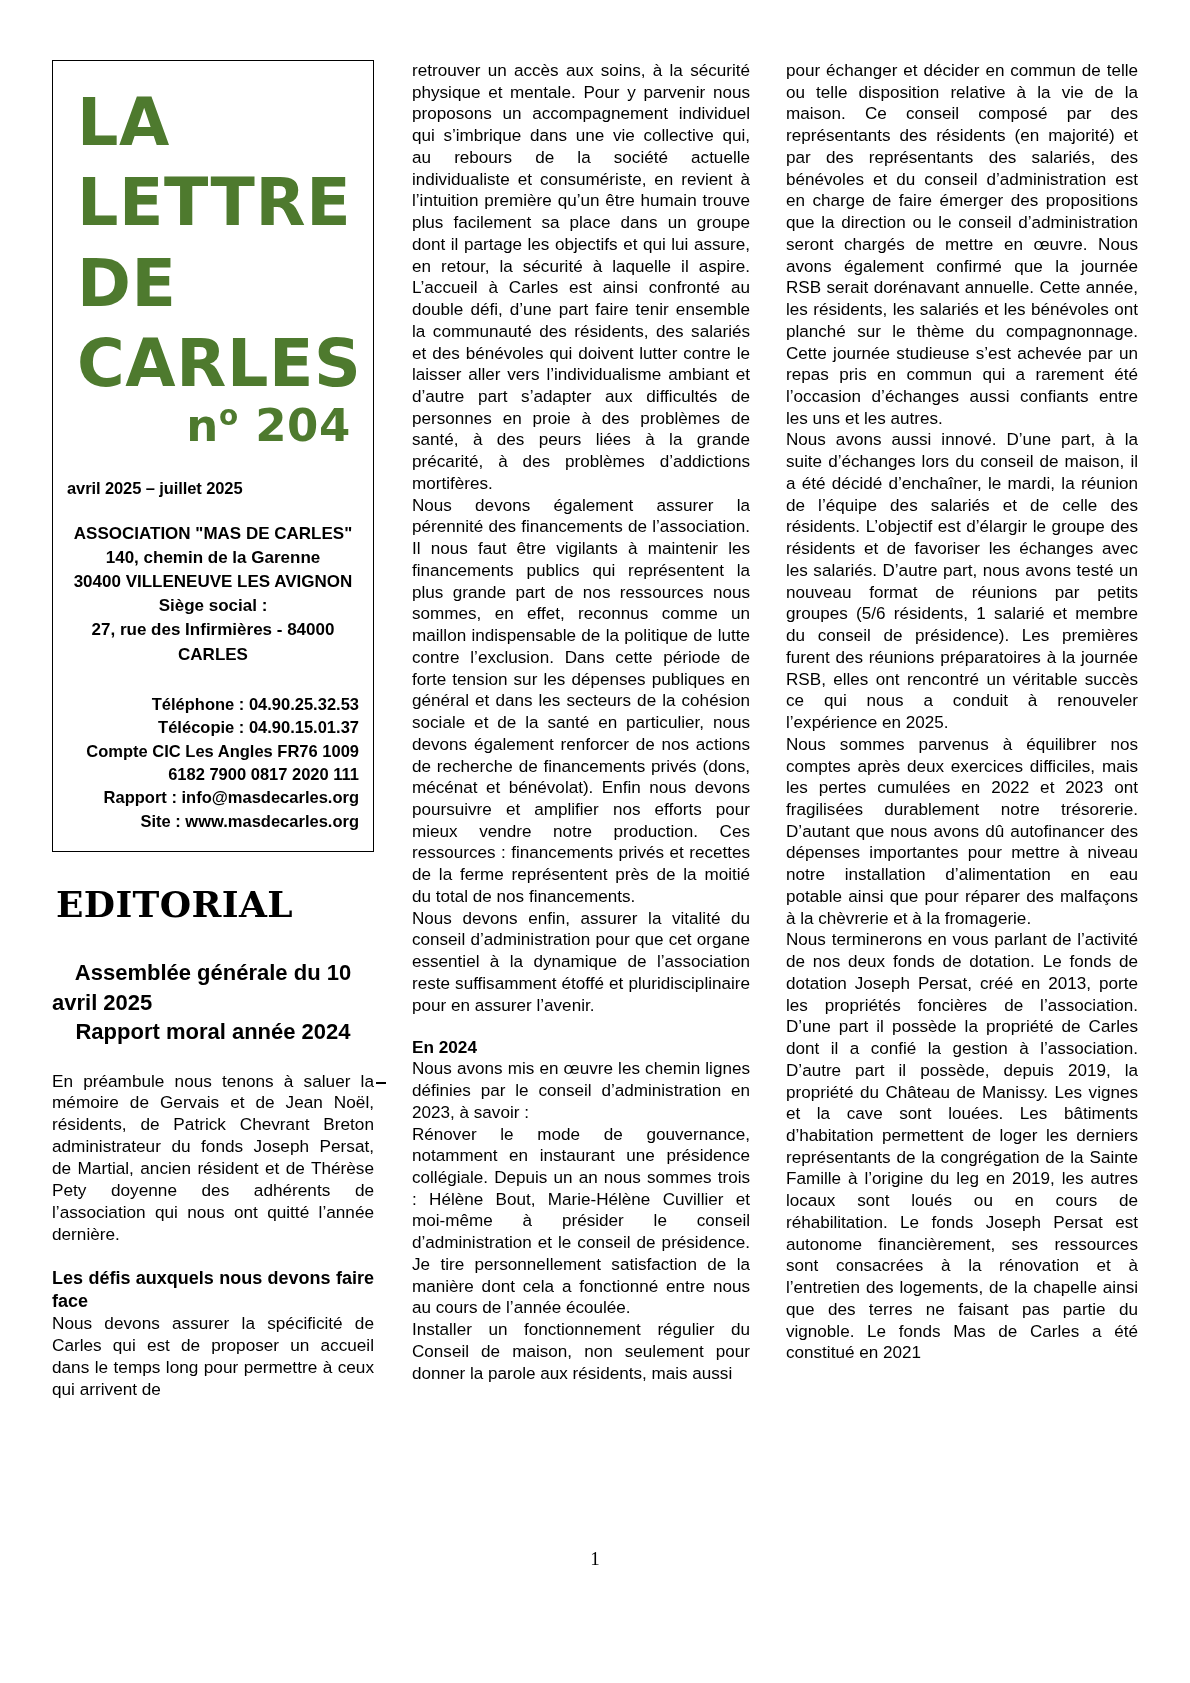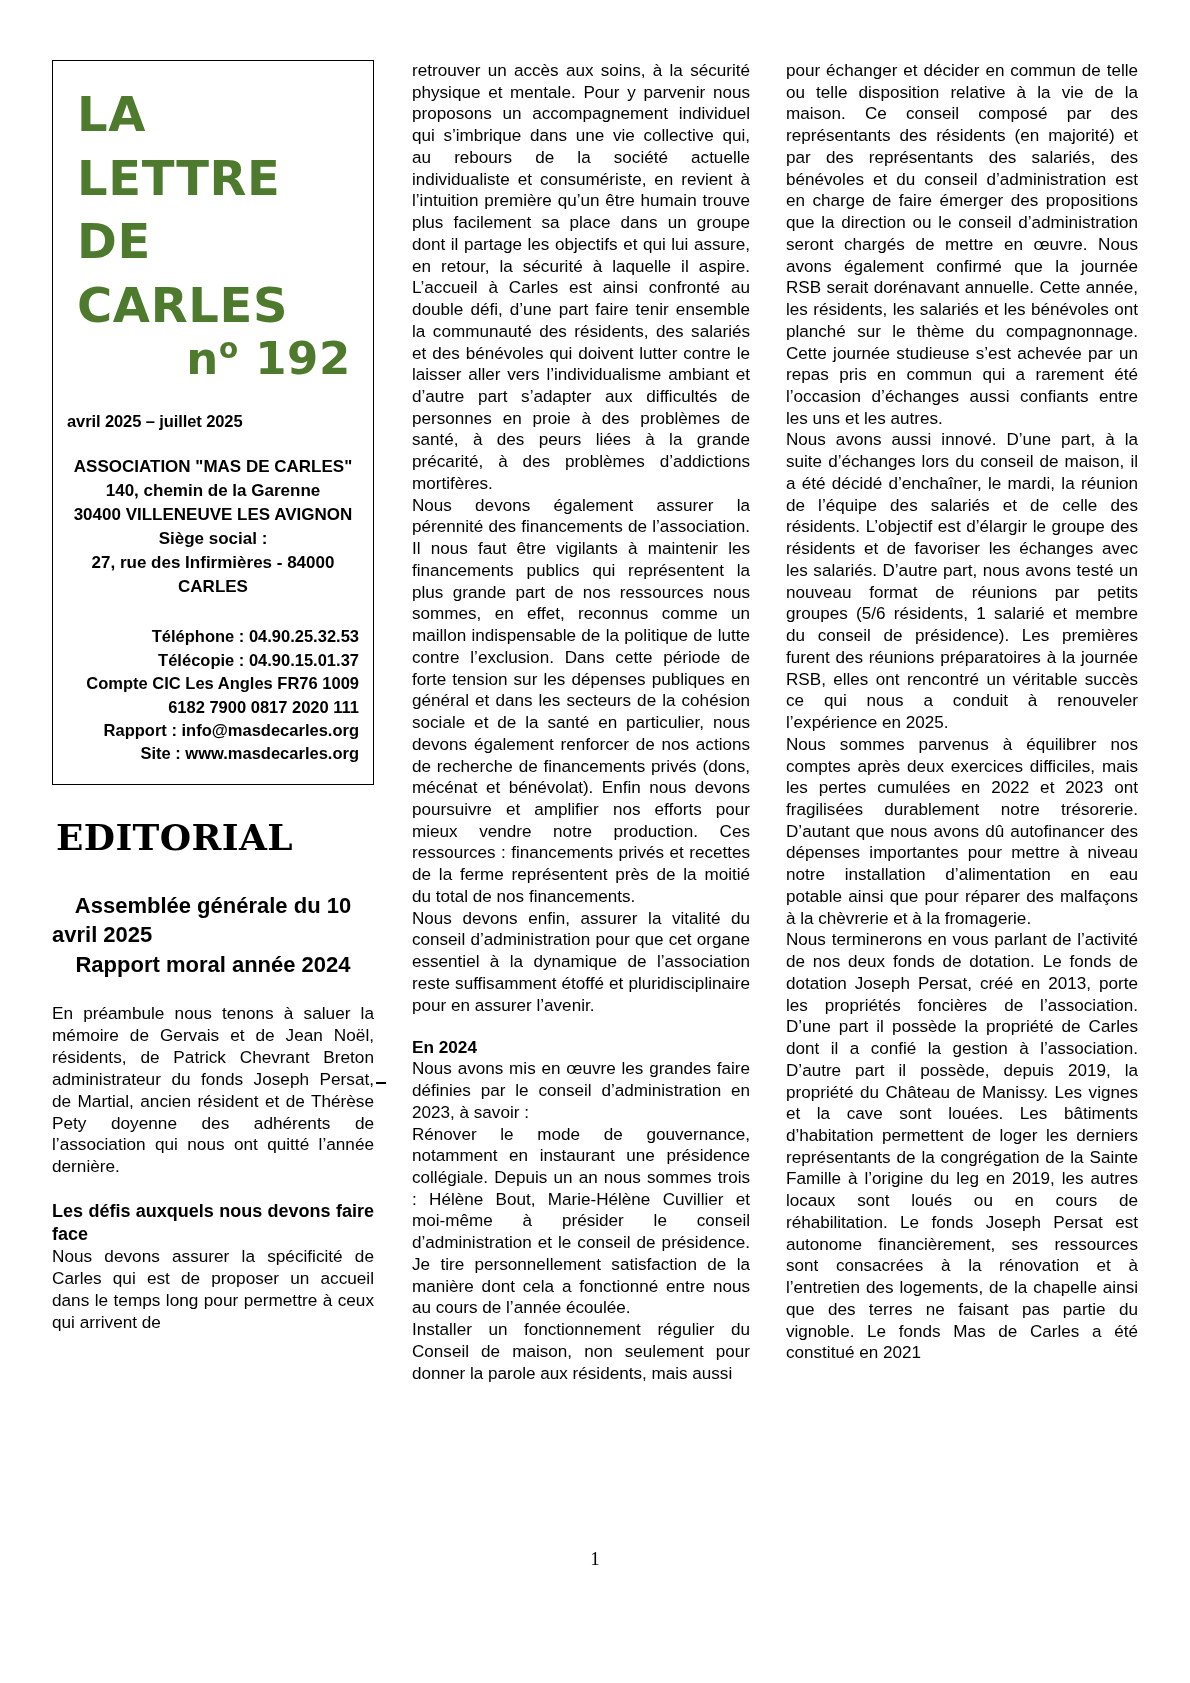--- a/index.html
+++ b/index.html
@@ -48,21 +48,21 @@
   }
   .logo {
     font-family: "DejaVu Sans", sans-serif;
     font-weight: bold;
     color: #4e7a2e;
     letter-spacing: 0.04em;
     line-height: 0.99;
   }
   .logo-line {
     display: block;
-    font-size: 48px;
+    font-size: 65px;
     margin: 0 0 16px 10px;
     text-transform: uppercase;
   }
   .logo-line.l4 { margin-bottom: 6px; }
   .logo-num {
     display: block;
     text-align: right;
     font-size: 45px;
     margin: 2px 8px 0 0;
   }
@@ -172,21 +172,21 @@
   <div class="columns">
 
     <div class="col col-left">
 
       <div class="masthead">
         <div class="logo">
           <span class="logo-line">LA</span>
           <span class="logo-line">LETTRE</span>
           <span class="logo-line">DE</span>
           <span class="logo-line l4">CARLES</span>
-          <span class="logo-num"><span>n</span><sup>o</sup> <span>192</span></span>
+          <span class="logo-num"><span>n</span><sup>o</sup> <span>204</span></span>
         </div>
 
         <div class="issue-dates">avril 2025 – juillet 2025</div>
 
         <div class="assoc-block">
           <div>ASSOCIATION "MAS DE CARLES"</div>
           <div>140, chemin de la Garenne</div>
           <div>30400 VILLENEUVE LES AVIGNON</div>
           <div>Siège social :</div>
           <div>27, rue des Infirmières - 84000</div>
@@ -216,21 +216,21 @@
       <div class="sub-head">Les défis auxquels nous devons faire face</div>
 
       <p class="body">Nous devons assurer la spécificité de Carles qui est de proposer un accueil dans le temps long pour permettre à ceux qui arrivent de</p>
     </div>
 
     <div class="col col-mid">
       <p class="body">retrouver un accès aux soins, à la sécurité physique et mentale. Pour y parvenir nous proposons un accompagnement individuel qui s’imbrique dans une vie collective qui, au rebours de la société actuelle individualiste et consumériste, en revient à l’intuition première qu’un être humain trouve plus facilement sa place dans un groupe dont il partage les objectifs et qui lui assure, en retour, la sécurité à laquelle il aspire. L’accueil à Carles est ainsi confronté au double défi, d’une part faire tenir ensemble la communauté des résidents, des salariés et des bénévoles qui doivent lutter contre le laisser aller vers l’individualisme ambiant et d’autre part s’adapter aux difficultés de personnes en proie à des problèmes de santé, à des peurs liées à la grande précarité, à des problèmes d’addictions mortifères.</p>
       <p class="body">Nous devons également assurer la pérennité des financements de l’association. Il nous faut être vigilants à maintenir les financements publics qui représentent la plus grande part de nos ressources nous sommes, en effet, reconnus comme un maillon indispensable de la politique de lutte contre l’exclusion. Dans cette période de forte tension sur les dépenses publiques en général et dans les secteurs de la cohésion sociale et de la santé en particulier, nous devons également renforcer de nos actions de recherche de financements privés (dons, mécénat et bénévolat). Enfin nous devons poursuivre et amplifier nos efforts pour mieux vendre notre production. Ces ressources : financements privés et recettes de la ferme représentent près de la moitié du total de nos financements.</p>
       <p class="body">Nous devons enfin, assurer la vitalité du conseil d’administration pour que cet organe essentiel à la dynamique de l’association reste suffisamment étoffé et pluridisciplinaire pour en assurer l’avenir.</p>
       <div class="sub-head-tight">En 2024</div>
-      <p class="body">Nous avons mis en œuvre les grandes faire définies par le conseil d’administration en 2023, à savoir :</p>
+      <p class="body">Nous avons mis en œuvre les chemin lignes définies par le conseil d’administration en 2023, à savoir :</p>
       <p class="body">Rénover le mode de gouvernance, notamment en instaurant une présidence collégiale. Depuis un an nous sommes trois : Hélène Bout, Marie-Hélène Cuvillier et moi-même à présider le conseil d’administration et le conseil de présidence. Je tire personnellement satisfaction de la manière dont cela a fonctionné entre nous au cours de l’année écoulée.</p>
       <p class="body">Installer un fonctionnement régulier du Conseil de maison, non seulement pour donner la parole aux résidents, mais aussi</p>
     </div>
 
     <div class="col col-right">
       <p class="body">pour échanger et décider en commun de telle ou telle disposition relative à la vie de la maison. Ce conseil composé par des représentants des résidents (en majorité) et par des représentants des salariés, des bénévoles et du conseil d’administration est en charge de faire émerger des propositions que la direction ou le conseil d’administration seront chargés de mettre en œuvre. Nous avons également confirmé que la journée RSB serait dorénavant annuelle. Cette année, les résidents, les salariés et les bénévoles ont planché sur le thème du compagnonnage. Cette journée studieuse s’est achevée par un repas pris en commun qui a rarement été l’occasion d’échanges aussi confiants entre les uns et les autres.</p>
       <p class="body">Nous avons aussi innové. D’une part, à la suite d’échanges lors du conseil de maison, il a été décidé d’enchaîner, le mardi, la réunion de l’équipe des salariés et de celle des résidents. L’objectif est d’élargir le groupe des résidents et de favoriser les échanges avec les salariés. D’autre part, nous avons testé un nouveau format de réunions par petits groupes (5/6 résidents, 1 salarié et membre du conseil de présidence). Les premières furent des réunions préparatoires à la journée RSB, elles ont rencontré un véritable succès ce qui nous a conduit à renouveler l’expérience en 2025.</p>
       <p class="body">Nous sommes parvenus à équilibrer nos comptes après deux exercices difficiles, mais les pertes cumulées en 2022 et 2023 ont fragilisées durablement notre trésorerie. D’autant que nous avons dû autofinancer des dépenses importantes pour mettre à niveau notre installation d’alimentation en eau potable ainsi que pour réparer des malfaçons à la chèvrerie et à la fromagerie.</p>
       <p class="body">Nous terminerons en vous parlant de l’activité de nos deux fonds de dotation. Le fonds de dotation Joseph Persat, créé en 2013, porte les propriétés foncières de l’association. D’une part il possède la propriété de Carles dont il a confié la gestion à l’association. D’autre part il possède, depuis 2019, la propriété du Château de Manissy. Les vignes et la cave sont louées. Les bâtiments d’habitation permettent de loger les derniers représentants de la congrégation de la Sainte Famille à l’origine du leg en 2019, les autres locaux sont loués ou en cours de réhabilitation. Le fonds Joseph Persat est autonome financièrement, ses ressources sont consacrées à la rénovation et à l’entretien des logements, de la chapelle ainsi que des terres ne faisant pas partie du vignoble. Le fonds Mas de Carles a été constitué en 2021</p>
     </div>

